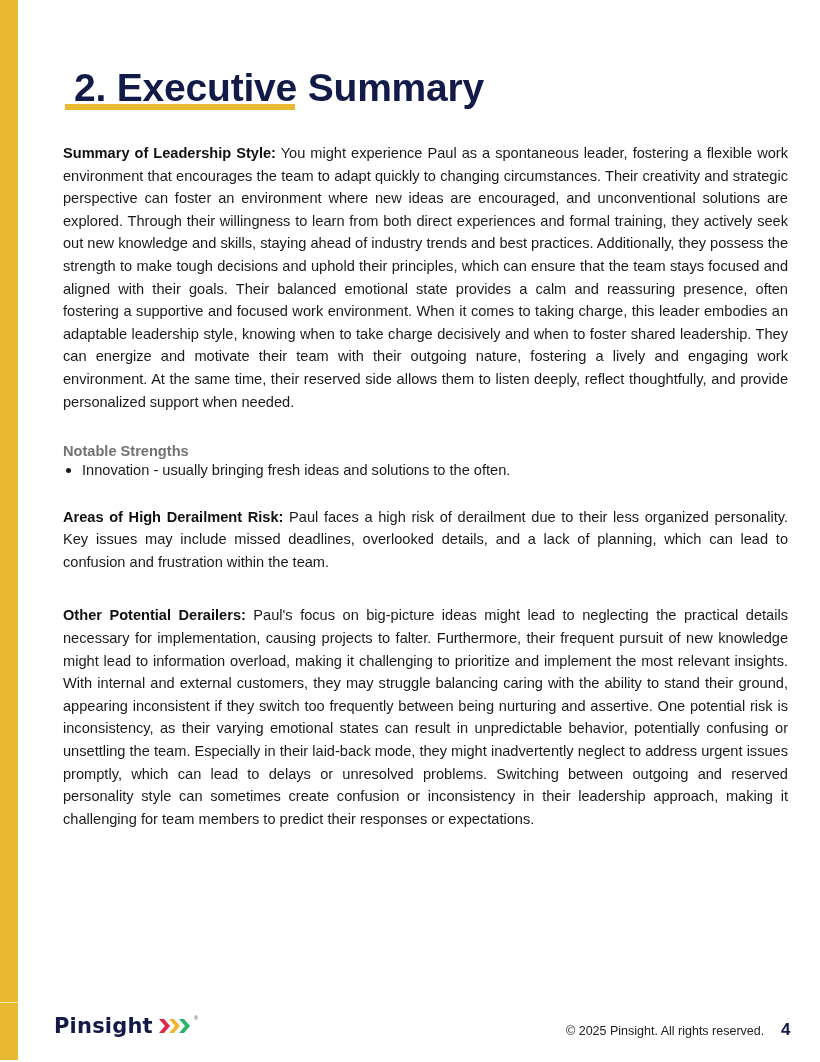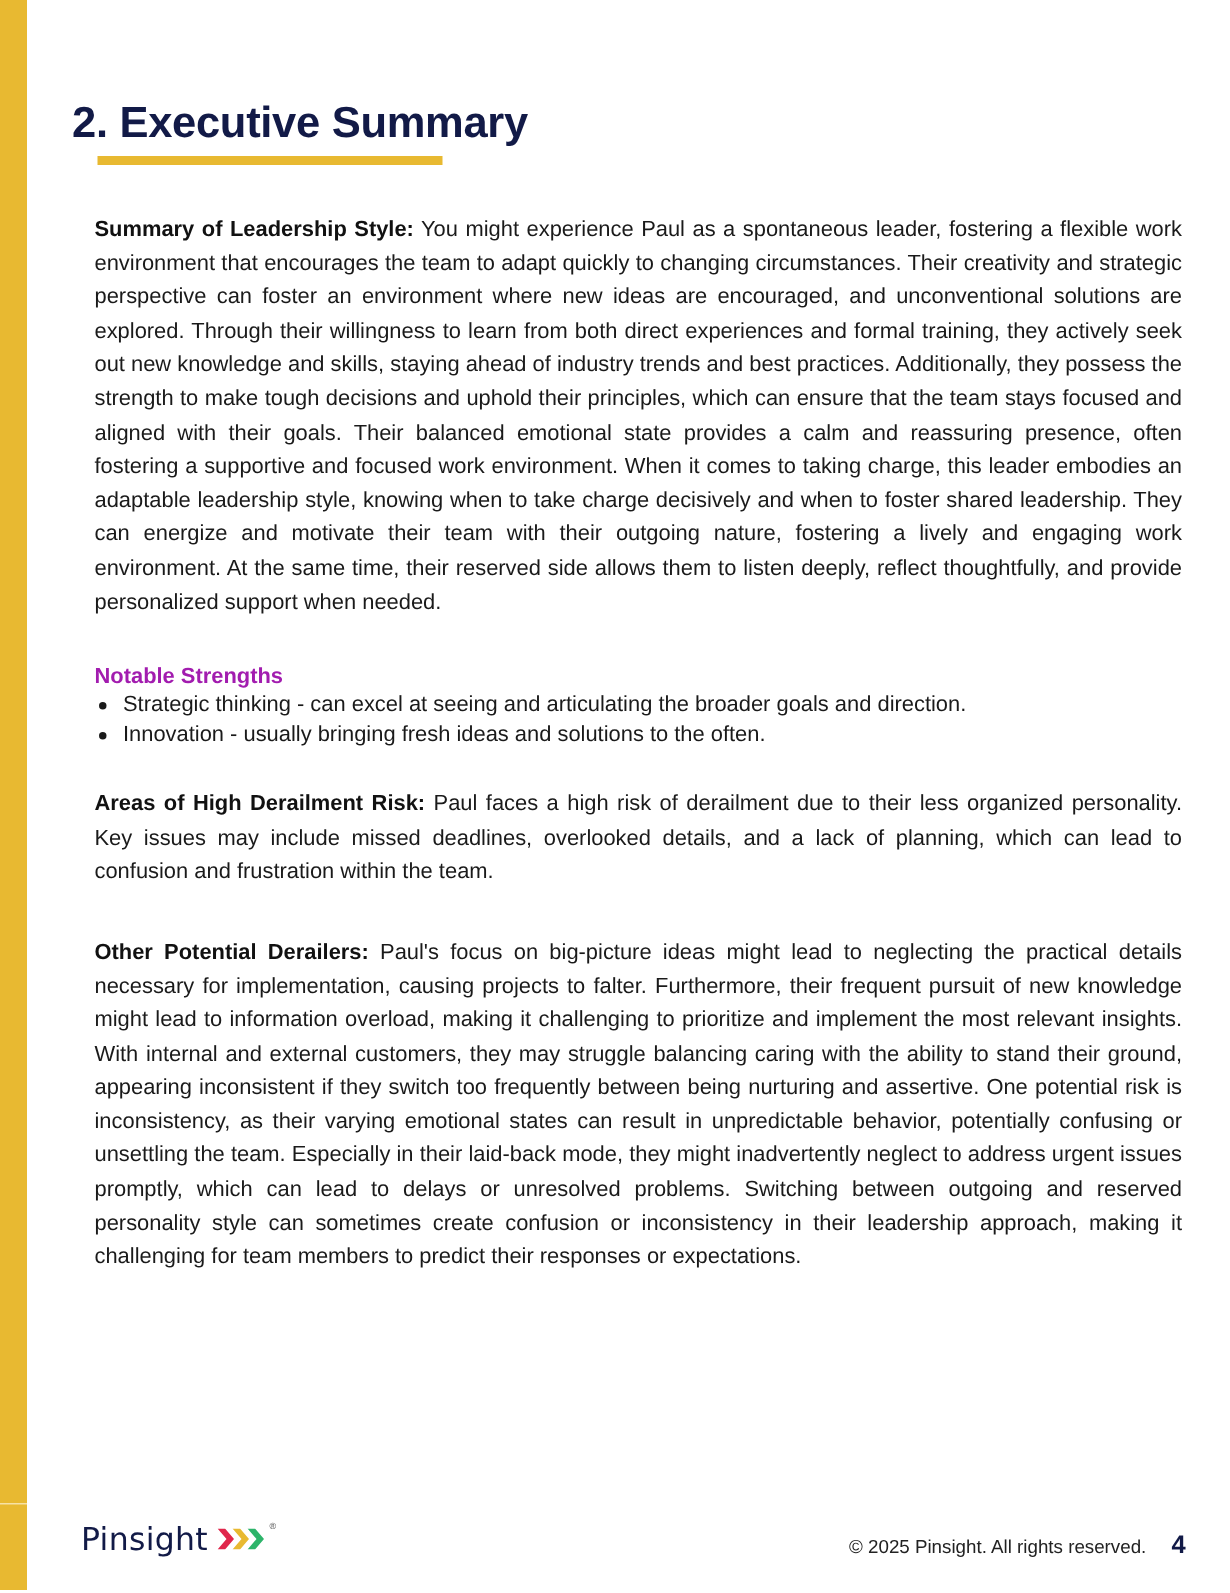--- a/index.html
+++ b/index.html
@@ -3,40 +3,40 @@
   <meta charset="utf-8">
   <style>
     * { box-sizing: border-box; margin: 0; padding: 0; }
     html, body { width: 820px; height: 1062px; background: #ffffff; overflow: hidden; }
     body { position: relative; font-family: "Liberation Sans", "DejaVu Sans", sans-serif; color: #1a1a1a; }
 
     .side-bar { position: absolute; left: 0; top: 0; width: 18px; height: 1060px; background: #E8B931; }
     .side-bar-line { position: absolute; left: 0; top: 1002px; width: 18px; height: 1px; background: #f6e2a6; }
 
     .page-title {
-      position: absolute; left: 48px; top: 66px;
-      font-size: 29px; font-weight: bold; color: #121a47; letter-spacing: -0.2px;
+      position: absolute; left: 74px; top: 66px;
+      font-size: 39px; font-weight: bold; color: #121a47; letter-spacing: -0.2px;
       font-family: "Liberation Sans", sans-serif;
     }
     .title-underline { position: absolute; left: 65px; top: 104px; width: 230px; height: 6px; background: #E8B931; }
 
     .content { position: absolute; left: 63px; top: 142px; width: 725px; font-size: 14.6px; }
     .para { text-align: justify; line-height: 22.6px; }
     .para b { font-weight: bold; color: #111; }
     .block-gap { height: 19px; }
-    .section-head { font-weight: bold; line-height: 20px; color: #a21caf; font-size: 14.6px; }
+    .section-head { font-weight: bold; line-height: 20px; color: #737373; font-size: 14.6px; }
     ul.bullets { list-style: none; }
     ul.bullets li { position: relative; padding-left: 19px; line-height: 19.5px; }
     ul.bullets li::before {
       content: ""; position: absolute; left: 3px; top: 7px; width: 5px; height: 5px; border-radius: 50%; background: #1a1a1a;
     }
     ul.bullets.wide li { text-align: justify; line-height: 20.5px; }
 
     .footer-logo { position: absolute; left: 54px; top: 1014px; display: flex; align-items: flex-start; }
-    .logo-text { font-size: 21px; color: #121a47; font-family: "DejaVu Sans", sans-serif; letter-spacing: 0.2px; line-height: 24px; }
+    .logo-text { font-size: 21px; color: #121a47; font-family: "DejaVu Sans", sans-serif; letter-spacing: 0.2px; line-height: 24px; font-weight: bold; }
     .logo-chevrons { margin-left: 6px; margin-top: 5px; }
     .logo-reg { font-size: 6px; color: #555; margin-left: 1px; margin-top: 1px; }
 
     .copyright { position: absolute; left: 566px; top: 1024px; font-size: 12.5px; color: #222; }
     .page-number { position: absolute; left: 781px; top: 1020px; font-size: 17px; font-weight: bold; color: #121a47; }
   </style>
 </head>
 <body>
 
 <div class="side-bar"></div>
@@ -46,21 +46,20 @@
 <div class="title-underline"></div>
 
 <div class="content">
 
   <p class="para"><b>Summary of Leadership Style:</b><span> You might experience Paul as a spontaneous leader, fostering a flexible work environment that encourages the team to adapt quickly to changing circumstances. Their creativity and strategic perspective can foster an environment where new ideas are encouraged, and unconventional solutions are explored. Through their willingness to learn from both direct experiences and formal training, they actively seek out new knowledge and skills, staying ahead of industry trends and best practices. Additionally, they possess the strength to make tough decisions and uphold their principles, which can ensure that the team stays focused and aligned with their goals. Their balanced emotional state provides a calm and reassuring presence, often fostering a supportive and focused work environment. When it comes to taking charge, this leader embodies an adaptable leadership style, knowing when to take charge decisively and when to foster shared leadership. They can energize and motivate their team with their outgoing nature, fostering a lively and engaging work environment. At the same time, their reserved side allows them to listen deeply, reflect thoughtfully, and provide personalized support when needed.</span></p>
 
   <div class="block-gap" style="height:28px"></div>
 
   <div class="section-head">Notable Strengths</div>
   <ul class="bullets">
-    <li>Strategic thinking - can excel at seeing and articulating the broader goals and direction.</li>
     <li>Innovation - usually bringing fresh ideas and solutions to the often.</li>
   </ul>
 
   <div class="block-gap" style="height:25px"></div>
 
   <p class="para"><b>Areas of High Derailment Risk:</b><span> Paul faces a high risk of derailment due to their less organized personality. Key issues may include missed deadlines, overlooked details, and a lack of planning, which can lead to confusion and frustration within the team.</span></p>
 
   <div class="block-gap" style="height:31px"></div>
 
   <p class="para"><b>Other Potential Derailers:</b><span> Paul's focus on big-picture ideas might lead to neglecting the practical details necessary for implementation, causing projects to falter. Furthermore, their frequent pursuit of new knowledge might lead to information overload, making it challenging to prioritize and implement the most relevant insights. With internal and external customers, they may struggle balancing caring with the ability to stand their ground, appearing inconsistent if they switch too frequently between being nurturing and assertive. One potential risk is inconsistency, as their varying emotional states can result in unpredictable behavior, potentially confusing or unsettling the team. Especially in their laid-back mode, they might inadvertently neglect to address urgent issues promptly, which can lead to delays or unresolved problems. Switching between outgoing and reserved personality style can sometimes create confusion or inconsistency in their leadership approach, making it challenging for team members to predict their responses or expectations.</span></p>

